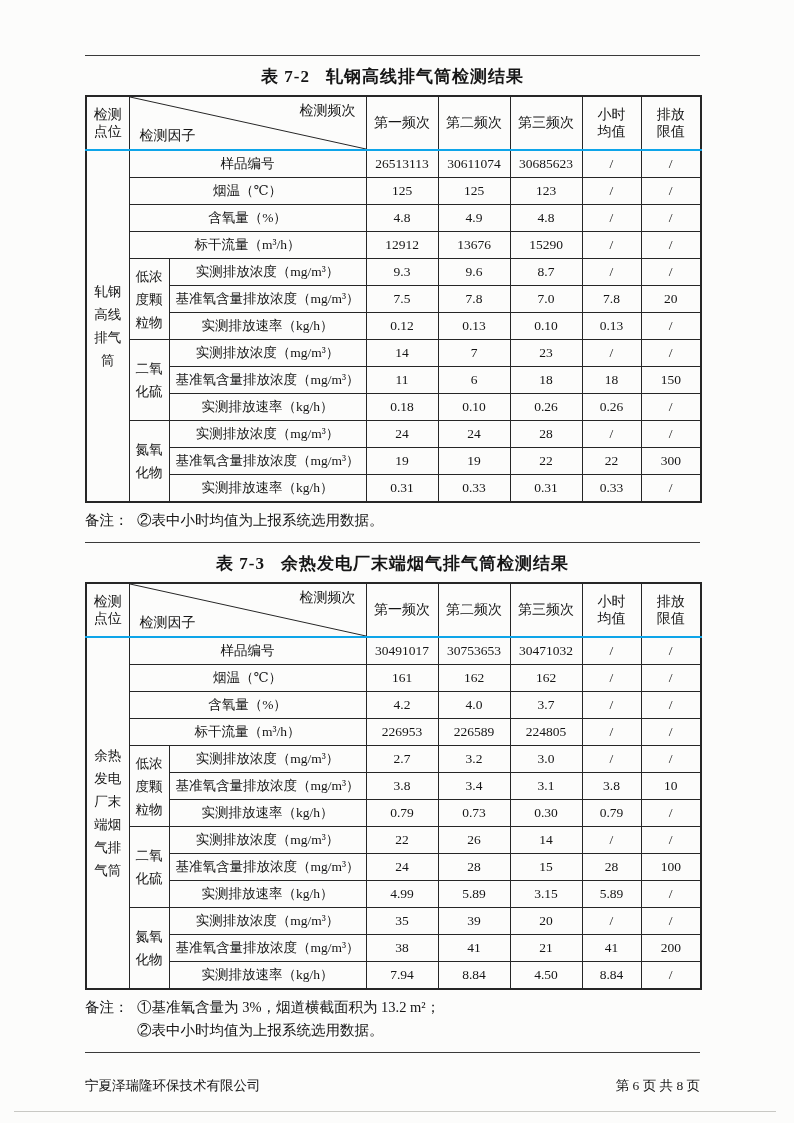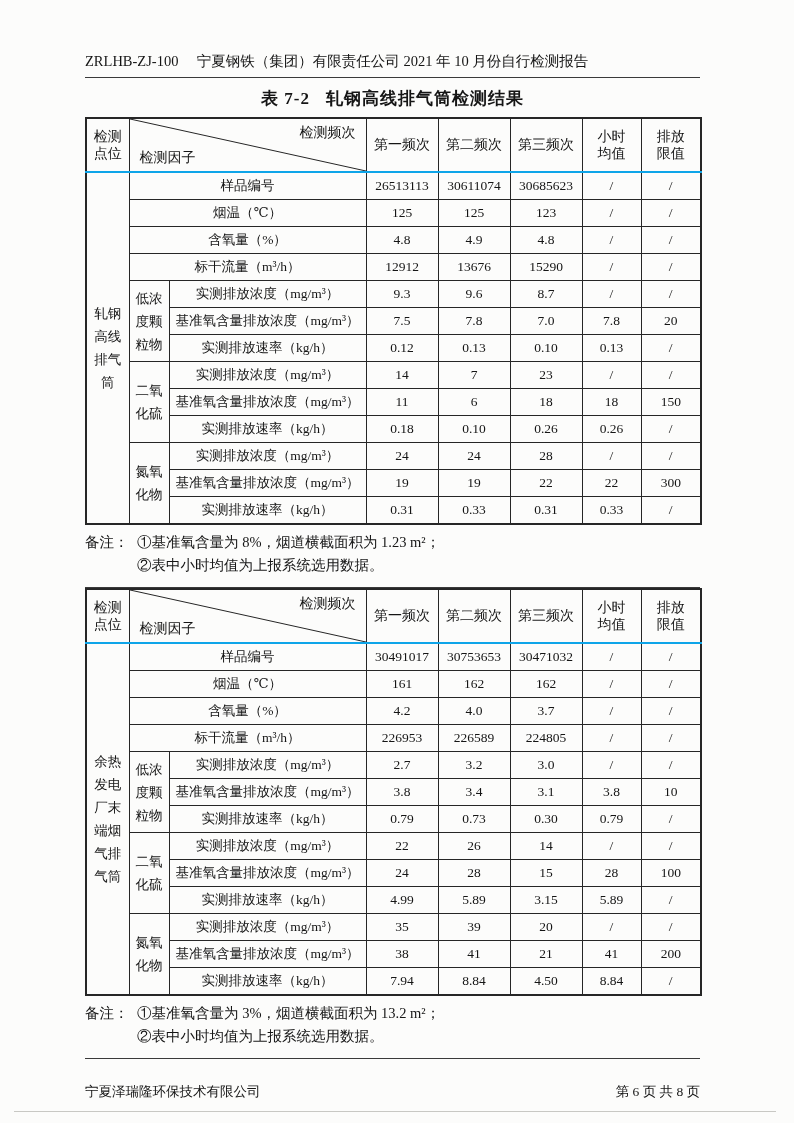--- a/index.html
+++ b/index.html
@@ -49,24 +49,20 @@
   .doc-footer{display:flex;justify-content:space-between;margin-top:24px;font-size:13.5px;}
 
   .page-edge{position:absolute;left:14px;right:18px;top:1111px;border-top:1px solid #c8c8c4;}
 </style>
 </head>
 <body>
 
 <div class="page">
   <div class="content">
 
-    <div class="doc-header">
-      <span class="doc-code">ZRLHB-ZJ-100</span>
-      <span>宁夏钢铁（集团）有限责任公司 2021 年 10 月份自行检测报告</span>
-    </div>
     <div class="rule"></div>
 
     <div class="table-title">
       <span>表 7-2</span><span class="gap">轧钢高线排气筒检测结果</span>
     </div>
     <div id="t0">
         <table class="det">
           <colgroup>
             <col style="width: 43px;">
             <col style="width: 40px;">
@@ -227,26 +223,28 @@
               <td class="b">0.33</td>
               <td>/</td>
             </tr>
           </tbody>
         </table>
       </div>
 
     <div class="notes">
       <div class="nlbl">备注：</div>
       <div class="nlines">
-        <div>①基准氧含量为 8%，烟道横截面积为 1.23 m²；</div>
         <div>②表中小时均值为上报系统选用数据。</div>
       </div>
     </div>
     <div class="rule"></div>
 
+    <div class="table-title">
+      <span>表 7-3</span><span class="gap">余热发电厂末端烟气排气筒检测结果</span>
+    </div>
     <div id="t1">
         <table class="det">
           <colgroup>
             <col style="width: 43px;">
             <col style="width: 40px;">
             <col style="width: 197px;">
             <col style="width: 72px;">
             <col style="width: 72px;">
             <col style="width: 72px;">
             <col style="width: 59px;">

